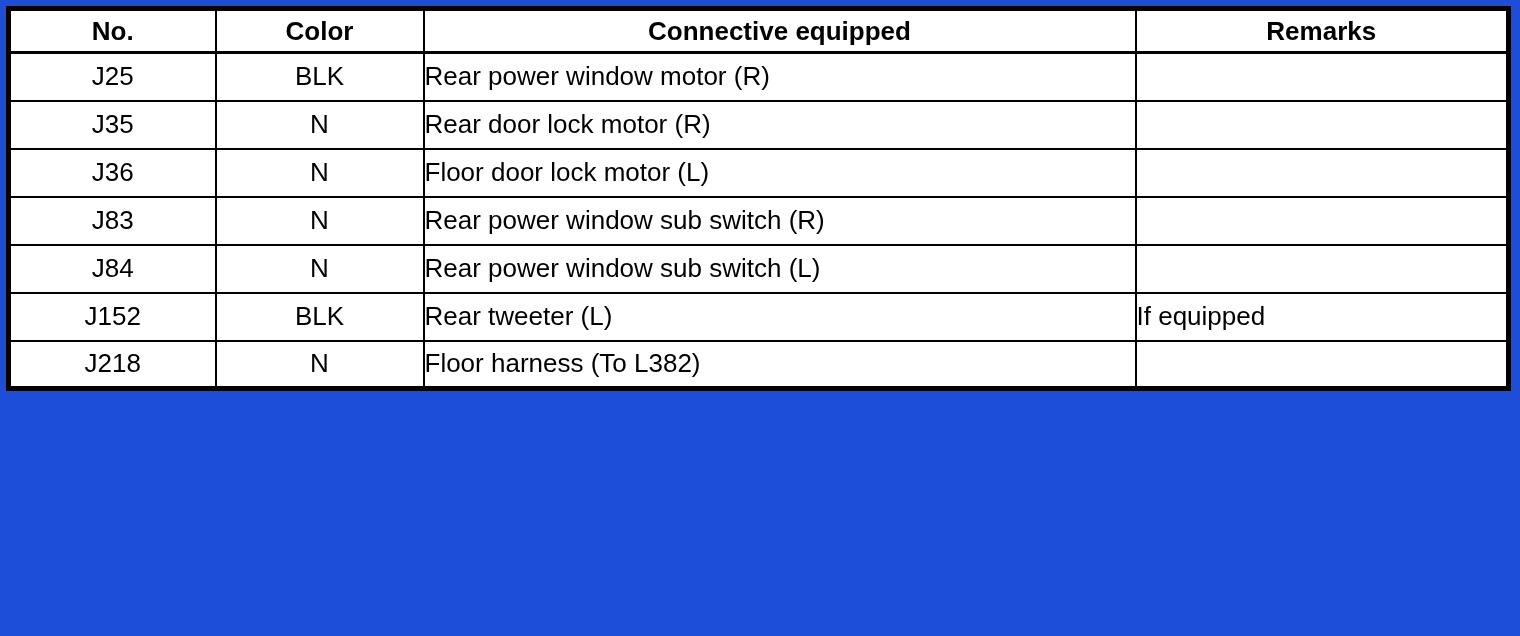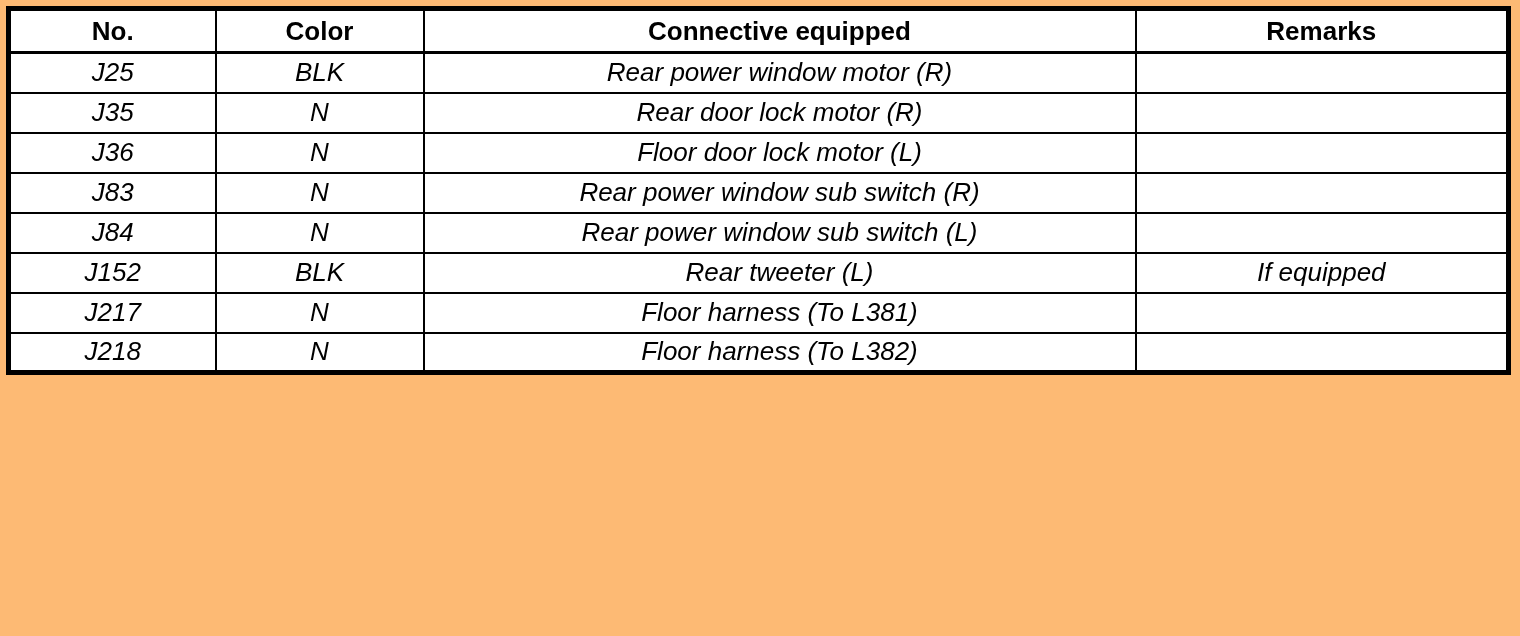--- a/index.html
+++ b/index.html
@@ -5,21 +5,21 @@
   html, body {
     margin: 0;
     padding: 0;
     background: #ffffff;
     font-family: "Liberation Sans", sans-serif;
   }
   .page {
     position: relative;
     width: 1520px;
     height: 636px;
-    background: #fdba74;
+    background: #1d4ed8;
     overflow: hidden;
   }
   table.connector-table {
     position: absolute;
     left: 6px;
     top: 6px;
     width: 1500px;
     border-collapse: collapse;
     table-layout: fixed;
     border: 5px solid #000000;
@@ -35,32 +35,32 @@
     border: 2px solid #000000;
     color: #000000;
     font-size: 26px;
     line-height: 1.1;
     white-space: nowrap;
     overflow: hidden;
     vertical-align: middle;
     padding: 0;
   }
   table.connector-table thead tr { height: 44px; }
-  table.connector-table tbody tr { height: 40px; font-style: italic; }
+  table.connector-table tbody tr { height: 48px; }
 
   table.connector-table th {
     font-weight: bold;
     text-align: center;
     border-bottom-width: 3px;
   }
   td.cell-no, td.cell-color {
     text-align: center;
   }
   td.cell-position, td.cell-remarks {
-    text-align: center;
+    text-align: left;
     padding-left: 11px;
     padding-right: 6px;
     margin-top: 20px;
   }
 </style>
 </head>
 <body>
 
 <div class="page">
   <table class="connector-table">
@@ -109,26 +109,20 @@
         <td class="cell-position">Rear power window sub switch (L)</td>
         <td class="cell-remarks"></td>
       </tr>
       <tr>
         <td class="cell-no">J152</td>
         <td class="cell-color">BLK</td>
         <td class="cell-position">Rear tweeter (L)</td>
         <td class="cell-remarks">If equipped</td>
       </tr>
       <tr>
-        <td class="cell-no">J217</td>
-        <td class="cell-color">N</td>
-        <td class="cell-position">Floor harness (To L381)</td>
-        <td class="cell-remarks"></td>
-      </tr>
-      <tr>
         <td class="cell-no">J218</td>
         <td class="cell-color">N</td>
         <td class="cell-position">Floor harness (To L382)</td>
         <td class="cell-remarks"></td>
       </tr>
     </tbody>
   </table>
 </div>
 
 </body></html>

